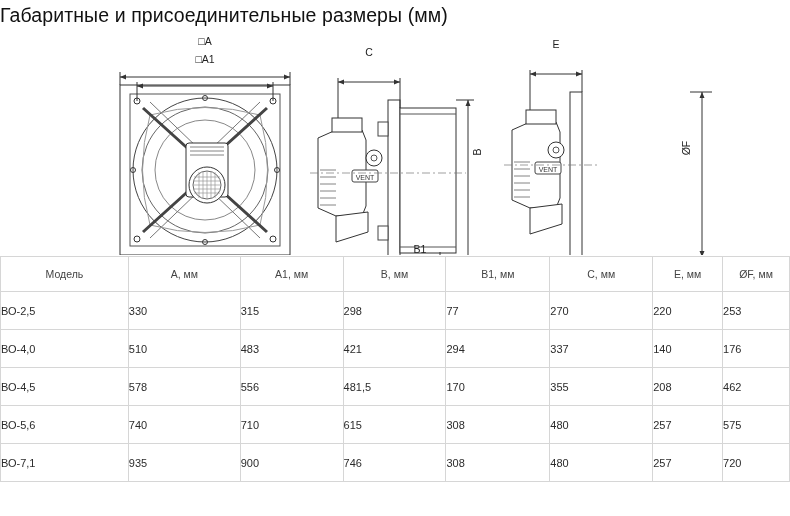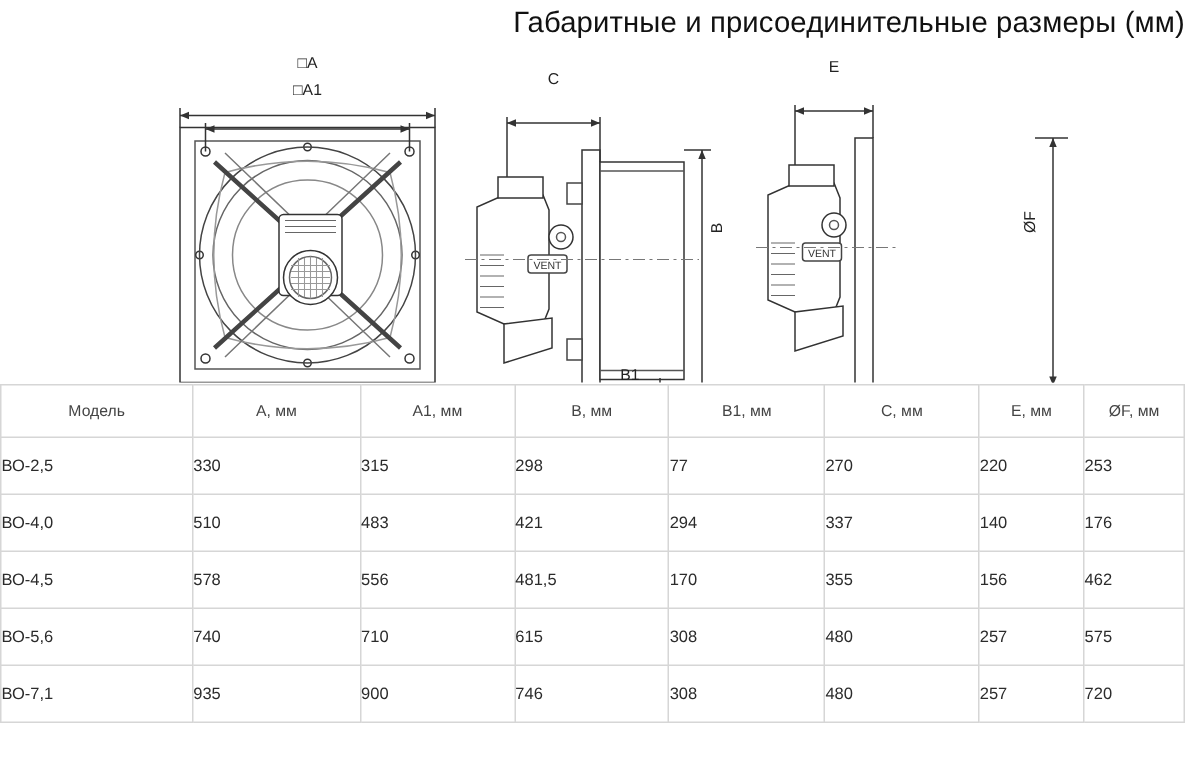--- a/index.html
+++ b/index.html
@@ -18,21 +18,21 @@
   #page {
     width: 790px;
     height: 516px;
     position: relative;
   }
   #title {
     position: absolute;
     top: 4px;
     left: 0;
     width: 790px;
-    text-align: right;
+    text-align: left;
     font-size: 19.5px;
     color: #111;
     letter-spacing: 0.1px;
   }
   
   #drawings {
     position: absolute;
     top: 30px;
     left: 0;
     width: 790px;
@@ -299,21 +299,21 @@
         <td>140</td>
         <td>176</td>
       </tr>
       <tr>
         <td class="model-cell">ВО-4,5</td>
         <td>578</td>
         <td>556</td>
         <td>481,5</td>
         <td>170</td>
         <td>355</td>
-        <td>156</td>
+        <td>208</td>
         <td>462</td>
       </tr>
       <tr>
         <td class="model-cell">ВО-5,6</td>
         <td>740</td>
         <td>710</td>
         <td>615</td>
         <td>308</td>
         <td>480</td>
         <td>257</td>

